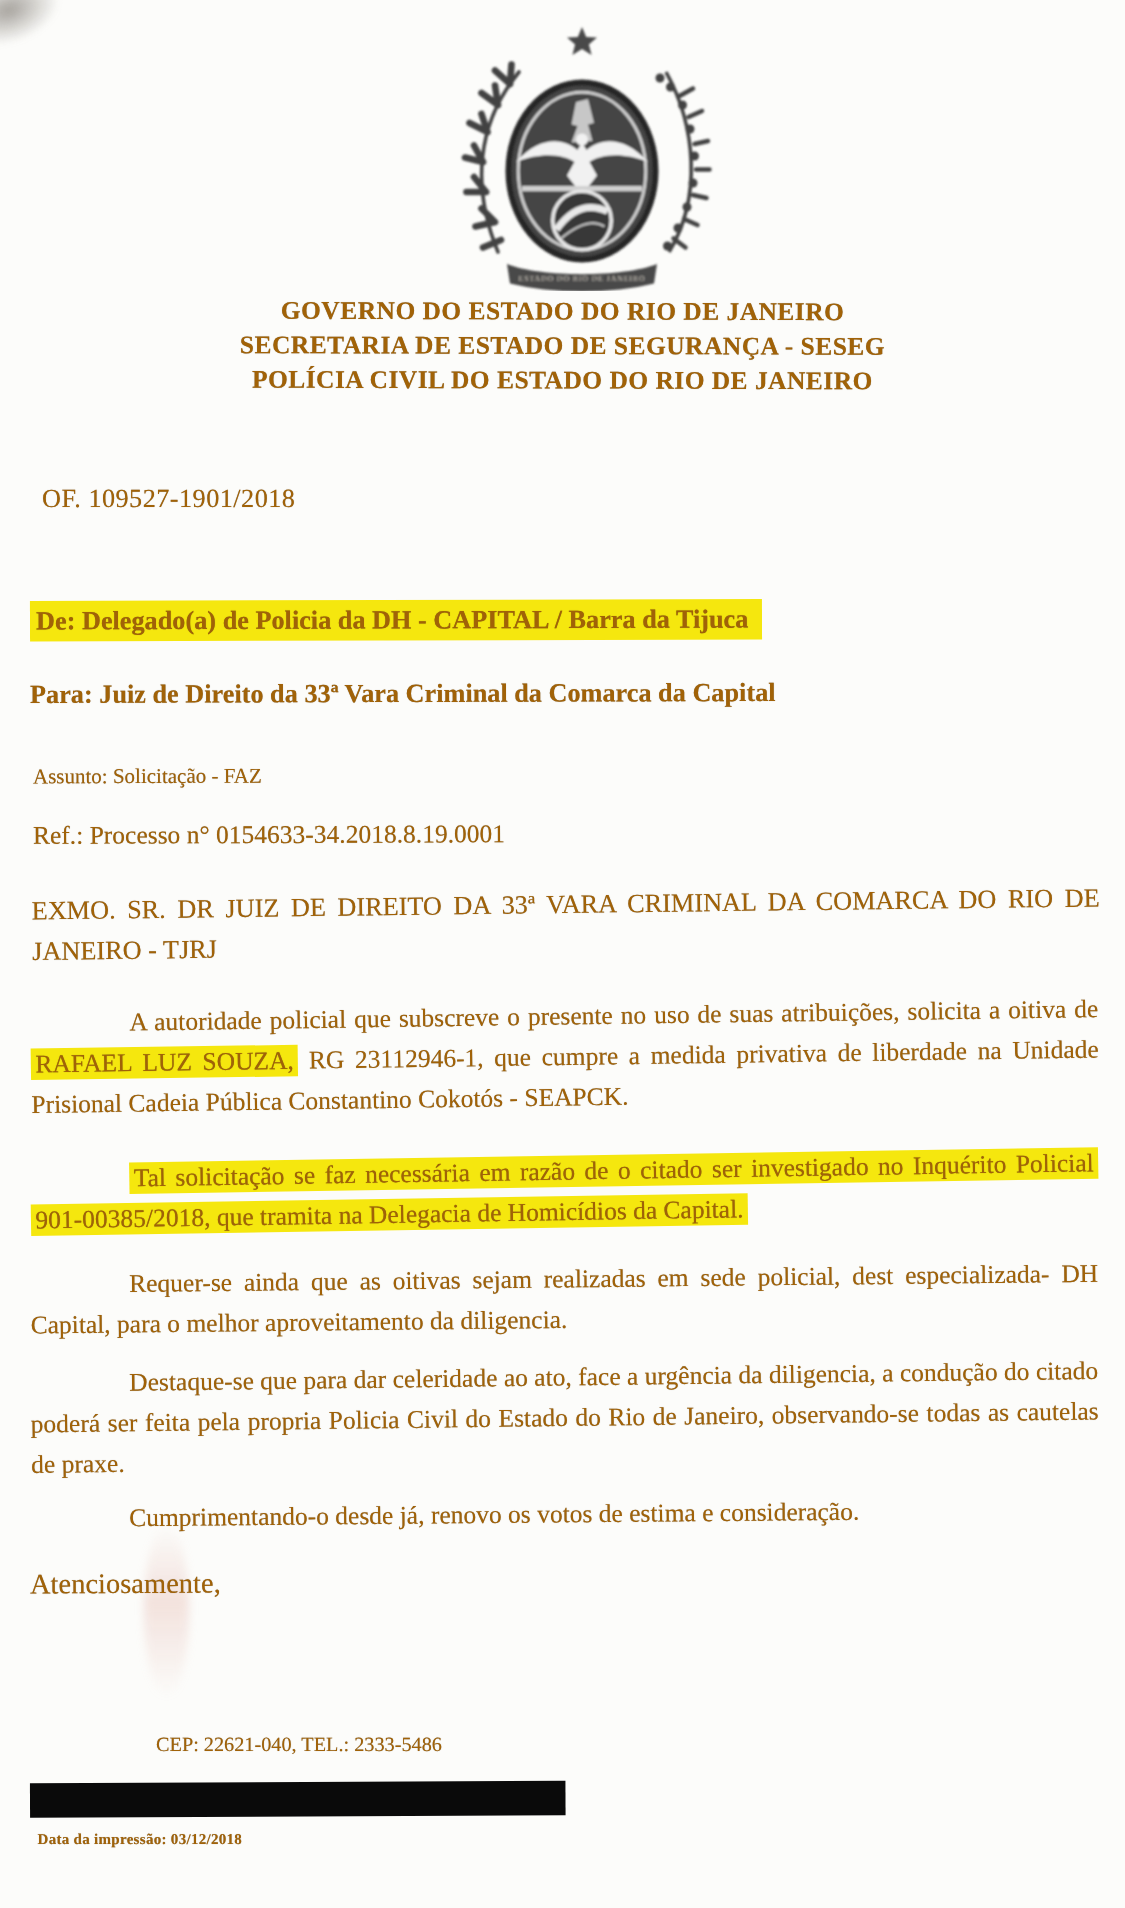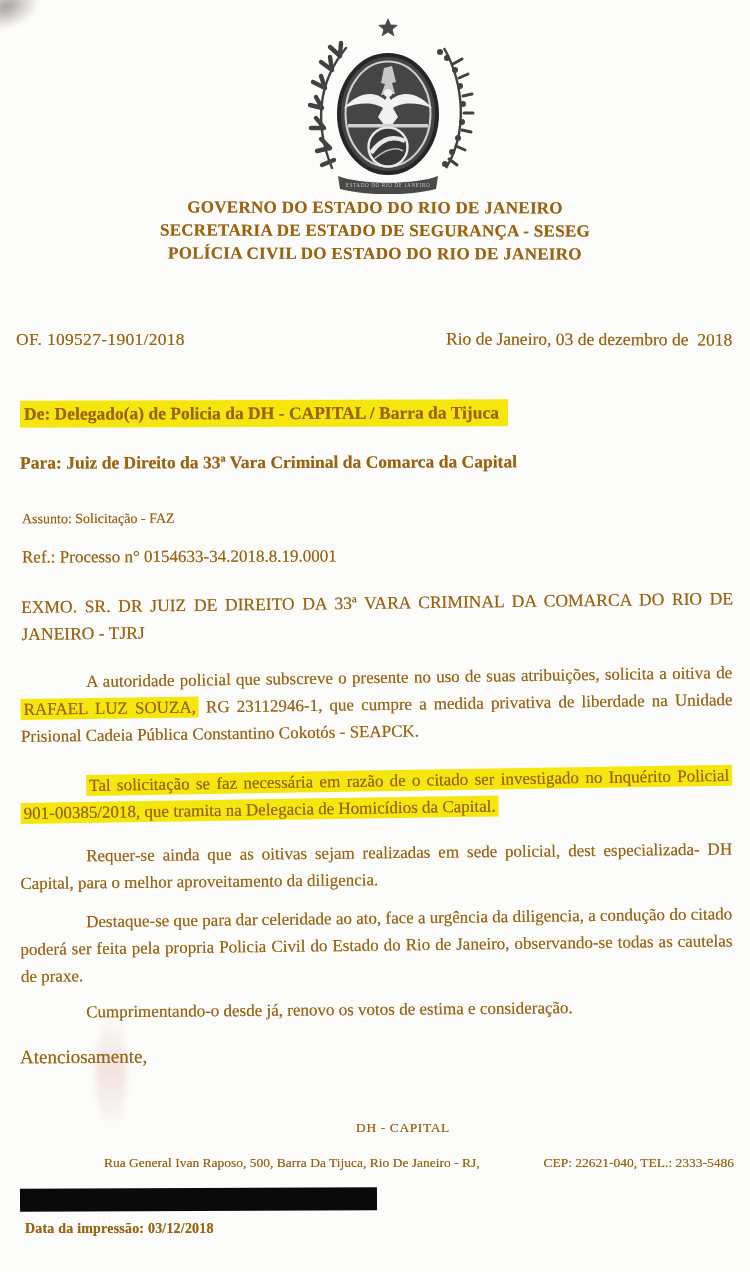--- a/index.html
+++ b/index.html
@@ -25,21 +25,21 @@
     filter:blur(3px);
   }
   
   .emblem{position:absolute;left:288px;top:12px;width:200px;height:182px;}
   .org{
     position:absolute;top:196px;left:0;width:750px;
     text-align:center;font-weight:bold;font-size:17px;line-height:23px;
     letter-spacing:.3px;transform:rotate(.15deg);
   }
   
-  .meta-row{position:absolute;top:322px;left:16px;right:18px;display:flex;justify-content:space-between;align-items:flex-end;}
+  .meta-row{position:absolute;top:322px;left:28px;right:18px;display:flex;justify-content:space-between;align-items:flex-start;}
   .of-number{font-size:17.5px;letter-spacing:.3px;}
   .city-date{font-size:17.5px;margin-top:7px;transform:rotate(.2deg);}
   
   .from-line{position:absolute;top:403px;left:20px;font-weight:bold;font-size:17.5px;transform:rotate(-.15deg);}
   .to-line{position:absolute;top:452px;left:20px;font-weight:bold;font-size:17.5px;transform:rotate(-.15deg);}
   .subject-line{position:absolute;top:511px;left:22px;font-size:14px;transform:rotate(-.2deg);}
   .ref-line{position:absolute;top:547px;left:22px;font-size:17px;transform:rotate(-.2deg);}
   .salutation{
     position:absolute;top:594px;left:21px;width:712px;
     font-size:17.5px;line-height:27px;text-align:justify;transform:rotate(-.7deg);transform-origin:left top;
@@ -59,21 +59,21 @@
   .hl{
     background:#f5e70e;
     padding:1px 3px;
     -webkit-box-decoration-break:clone;box-decoration-break:clone;
   }
   .from-line .hl{padding:3px 9px 4px 4px;}
   
   .unit{position:absolute;top:1120px;left:56px;width:694px;text-align:center;font-size:13.5px;letter-spacing:.6px;}
   .addr-row{position:absolute;top:1155px;left:104px;right:16px;display:flex;justify-content:space-between;font-size:13.5px;}
   .redaction{position:absolute;top:1188px;left:20px;width:357px;height:23px;background:#0a0a0a;transform:rotate(-.25deg);}
-  .print-date{position:absolute;top:1221px;left:25px;font-weight:bold;font-size:14px;letter-spacing:.2px;}
+  .print-date{position:absolute;top:1221px;left:25px;font-weight:bold;font-size:10px;letter-spacing:.2px;}
 </style>
 </head>
 <body>
 
 <div class="page">
 
   <div class="corner-smudge"></div>
   <div class="pink-smudge"></div>
 
   <div class="emblem">
@@ -141,21 +141,20 @@
   </div>
 
   <div class="org">
     <div>GOVERNO DO ESTADO DO RIO DE JANEIRO</div>
     <div>SECRETARIA DE ESTADO DE SEGURANÇA - SESEG</div>
     <div>POLÍCIA CIVIL DO ESTADO DO RIO DE JANEIRO</div>
   </div>
 
   <div class="meta-row">
     <span class="of-number">OF. 109527-1901/2018</span>
-    <span class="city-date">Rio de Janeiro, 03 de dezembro de&nbsp; 2018</span>
   </div>
 
   <div class="from-line">
     <span class="hl">De: Delegado(a) de Policia da DH - CAPITAL / Barra da Tijuca</span>
   </div>
 
   <div class="to-line">Para: Juiz de Direito da 33ª Vara Criminal da Comarca da Capital</div>
 
   <div class="subject-line">Assunto: Solicitação - FAZ</div>
 
@@ -168,24 +167,22 @@
   <p class="para p2"><span class="hl">Tal solicitação se faz necessária em razão de o citado ser investigado no Inquérito Policial 901-00385/2018, que tramita na Delegacia de Homicídios da Capital.</span></p>
 
   <p class="para p3">Requer-se ainda que as oitivas sejam realizadas em sede policial, dest especializada- DH Capital, para o melhor aproveitamento da diligencia.</p>
 
   <p class="para p4">Destaque-se que para dar celeridade ao ato, face a urgência da diligencia, a condução do citado poderá ser feita pela propria Policia Civil do Estado do Rio de Janeiro, observando-se todas as cautelas de praxe.</p>
 
   <p class="para p5">Cumprimentando-o desde já, renovo os votos de estima e consideração.</p>
 
   <div class="closing">Atenciosamente,</div>
 
-  <div class="unit">DH - CAPITAL</div>
 
   <div class="addr-row">
-    <span>Rua General Ivan Raposo, 500, Barra Da Tijuca, Rio De Janeiro - RJ,</span>
     <span>CEP: 22621-040, TEL.: 2333-5486</span>
   </div>
 
   <div class="redaction"></div>
 
   <div class="print-date">Data da impressão: 03/12/2018</div>
 
 </div>
 
 </body></html>

